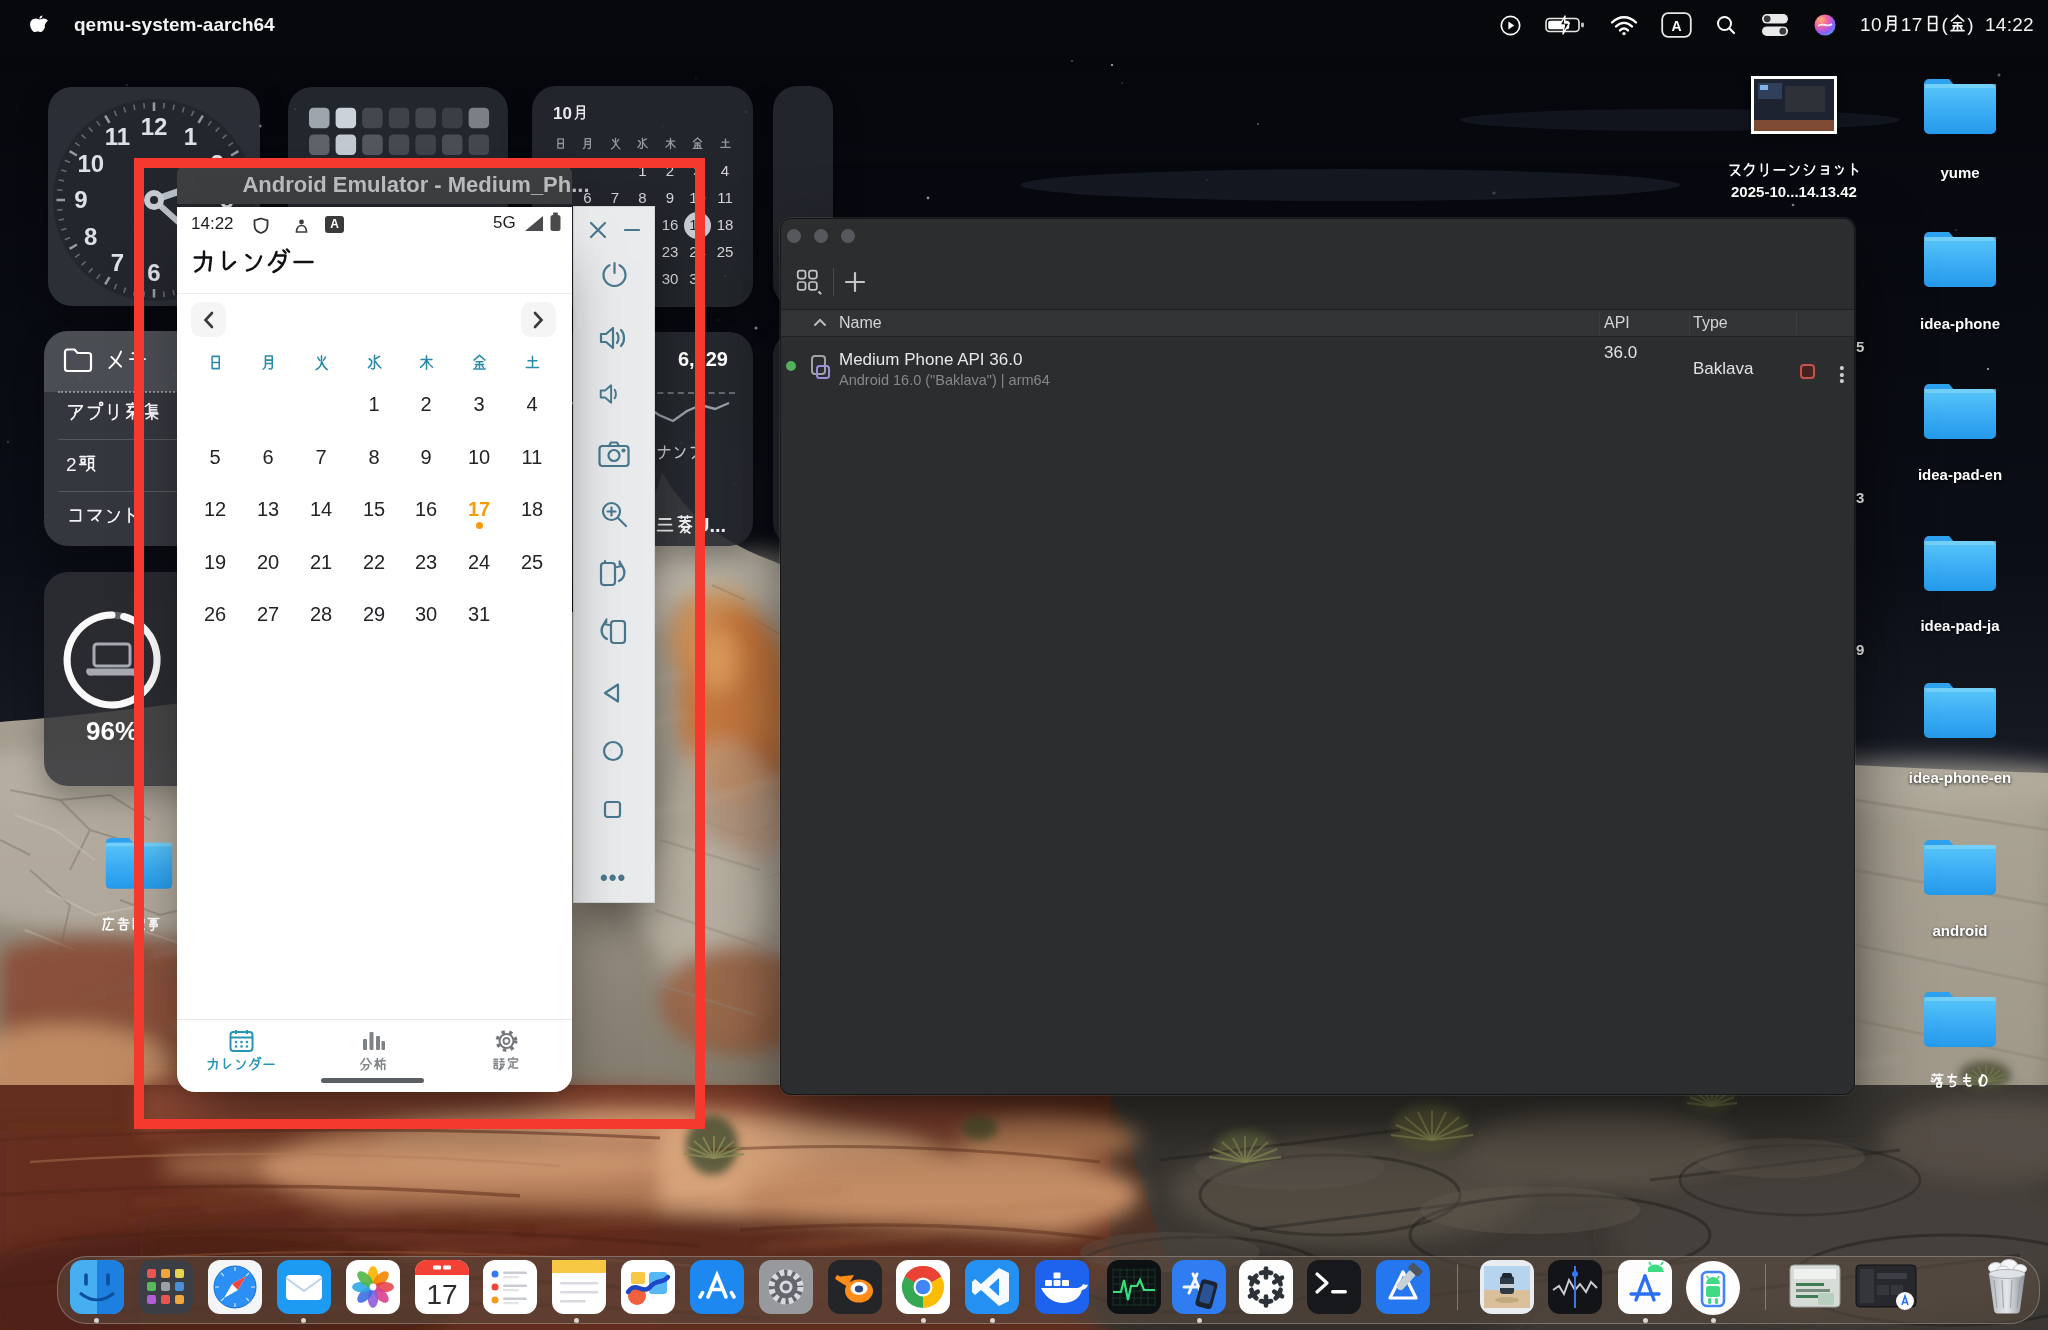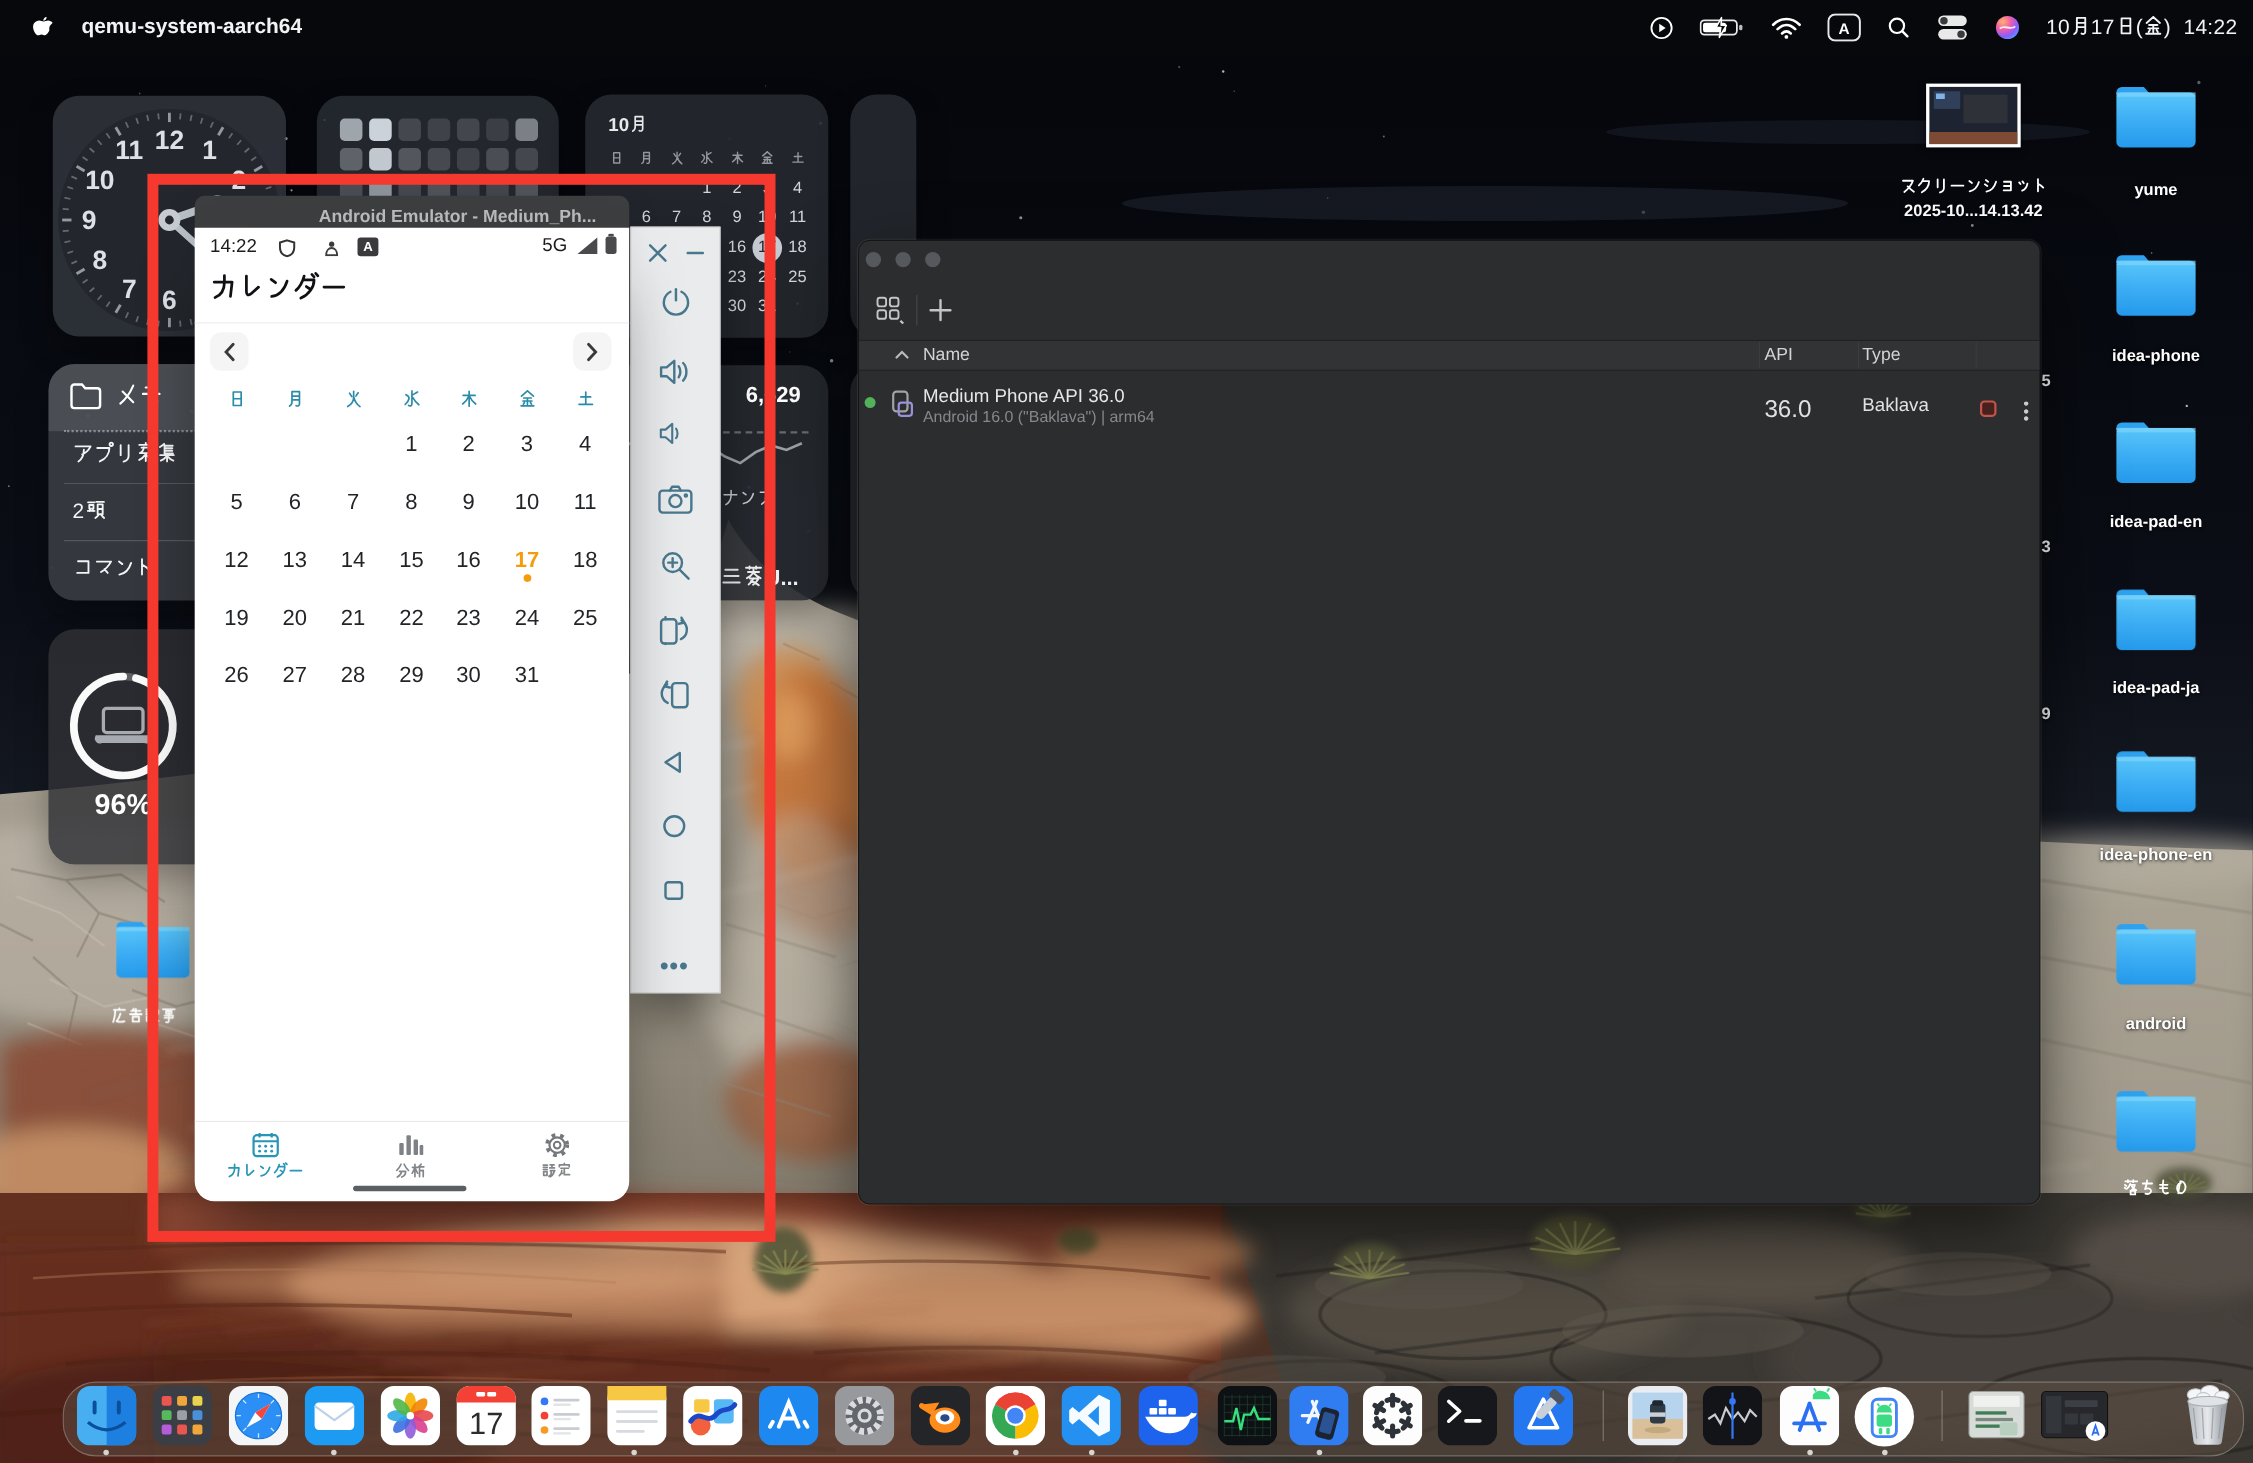--- a/index.html
+++ b/index.html
@@ -13,21 +13,21 @@
 .mcw{position:absolute;width:26px;text-align:center;font-size:13px;color:#92969d;font-weight:700}
 .mcd{position:absolute;width:26px;text-align:center;font-size:15px;color:#d3d5d9;font-weight:500}
 .memoitem{position:absolute;left:22px;font-size:19px;color:#f3f4f5;z-index:2}
 .memosep{position:absolute;left:14px;width:320px;border-top:1px solid rgba(255,255,255,0.16)}
 .flabel{position:absolute;z-index:20;text-align:center;font-size:15px;font-weight:700;color:#fff;text-shadow:0 1px 3px rgba(0,0,0,0.85);line-height:1.45}
 #dm{position:absolute;left:780px;top:218px;width:1075px;height:877px;background:#2b2d2f;border-radius:11px;z-index:30;box-shadow:0 30px 70px rgba(0,0,0,0.55);border:1px solid rgba(0,0,0,0.5);outline:1px solid rgba(255,255,255,0.08)}
 .tl{position:absolute;top:10px;width:14px;height:14px;border-radius:50%;background:#55585c}
 #dmtitle{position:absolute;left:0;top:8px;width:100%;text-align:center;font-size:17px;font-weight:700;color:#8f9296}
 .dmh{position:absolute;top:95px;font-size:16px;color:#d2d4d6}
 .dmvs{position:absolute;top:92px;height:24px;border-left:1px solid #3b3d40}
-#emutitle{position:absolute;left:177px;top:178px;width:478px;height:39px;z-index:40;text-align:center;font-size:16px;font-weight:700;color:#b9bbbd;line-height:39px}
+#emutitle{position:absolute;left:177px;top:165px;width:478px;height:39px;z-index:40;text-align:center;font-size:22px;font-weight:700;color:#b9bbbd;line-height:39px}
 #emutitle::before{content:"";position:absolute;left:0;top:0;width:395px;height:39px;background:#3d3e40;border-radius:9px 9px 0 0;z-index:-1;box-shadow:0 18px 40px -14px rgba(0,0,0,0.5)}
 #emuscreen{position:absolute;left:177px;top:207px;width:395px;height:885px;background:#fff;z-index:40;border-radius:0 0 18px 18px;box-shadow:0 35px 60px -18px rgba(0,0,0,0.55)}
 .navbtn{position:absolute;top:95px;width:35px;height:35px;border-radius:10px;background:#f5f5f6;display:flex;align-items:center;justify-content:center}
 .ewd{position:absolute;width:36px;text-align:center;font-size:17px;font-weight:700;color:#2a8ba8}
 .edt{position:absolute;width:40px;text-align:center;font-size:20px;color:#232427}
 .etab{position:absolute;top:849px;font-size:14px;width:110px;text-align:center}
 #emupanel{position:absolute;left:573px;top:206px;width:82px;height:697px;background:#e9ebec;z-index:39;box-shadow:0 18px 40px rgba(0,0,0,0.4);border:1px solid #d2d5d6}
 .pico{position:absolute;fill:none;stroke:#49788e;stroke-width:2.2;stroke-linecap:round;stroke-linejoin:round}
 #redrect{position:absolute;left:134px;top:158px;width:571px;height:971px;border:10px solid #f6392e;z-index:50}
 #dockbg{position:absolute;left:57px;top:1256px;width:1983px;height:68px;border-radius:30px;background:rgba(94,78,68,0.52);border:1px solid rgba(255,255,255,0.25)}
@@ -786,21 +786,21 @@
 <div class="dmvs" style="left:818px"></div>
 <div class="dmvs" style="left:908px"></div>
 <div class="dmvs" style="left:1015px"></div>
 <div style="position:absolute;left:5px;top:142px;width:10px;height:10px;border-radius:50%;background:#53b05b"></div>
 <svg style="position:absolute;left:27px;top:134px" width="26" height="30" viewBox="0 0 26 30" fill="none" stroke-width="2">
         <rect x="4" y="3" width="13" height="18" rx="3" stroke="#9fa3a8"></rect>
         <rect x="9" y="13" width="12" height="12" rx="2.5" stroke="#9c8fd8"></rect>
       </svg>
 <div style="position:absolute;left:58px;top:131px;font-size:17px;color:#e5e7e9">Medium Phone API 36.0</div>
 <div style="position:absolute;left:58px;top:153px;font-size:14.5px;color:#85888c">Android 16.0 ("Baklava") | arm64</div>
-<div style="position:absolute;left:823px;top:140px;font-size:22px;color:#dfe1e3">36.0</div>
+<div style="position:absolute;left:823px;top:124px;font-size:17px;color:#dfe1e3">36.0</div>
 <div style="position:absolute;left:912px;top:140px;font-size:17px;color:#dfe1e3">Baklava</div>
 <div style="position:absolute;left:1019px;top:145px;width:15px;height:15px;border:2.2px solid #c4544a;border-radius:4px;background:#46211d"></div>
 <div style="position:absolute;left:1058px;top:146px;color:#c9ccce;font-size:15px;line-height:6.5px;text-align:center;width:6px;height:21px;overflow:hidden">•<br>•<br>•</div>
 </div>
 
 <div id="emutitle"><span>Android Emulator - Medium_Ph...</span></div>
 <div id="emuscreen">
  <div style="position:absolute;left:14px;top:7px;font-size:17px;color:#1c1c1e">14:22</div>
  <svg style="position:absolute;left:76px;top:10px" width="16" height="17" viewBox="0 0 16 17" fill="none" stroke="#333" stroke-width="1.8">
         <path d="M8,1.5 L14.5,3.5 V8 C14.5,12.5 11.8,15 8,16 C4.2,15 1.5,12.5 1.5,8 V3.5 Z"></path>

